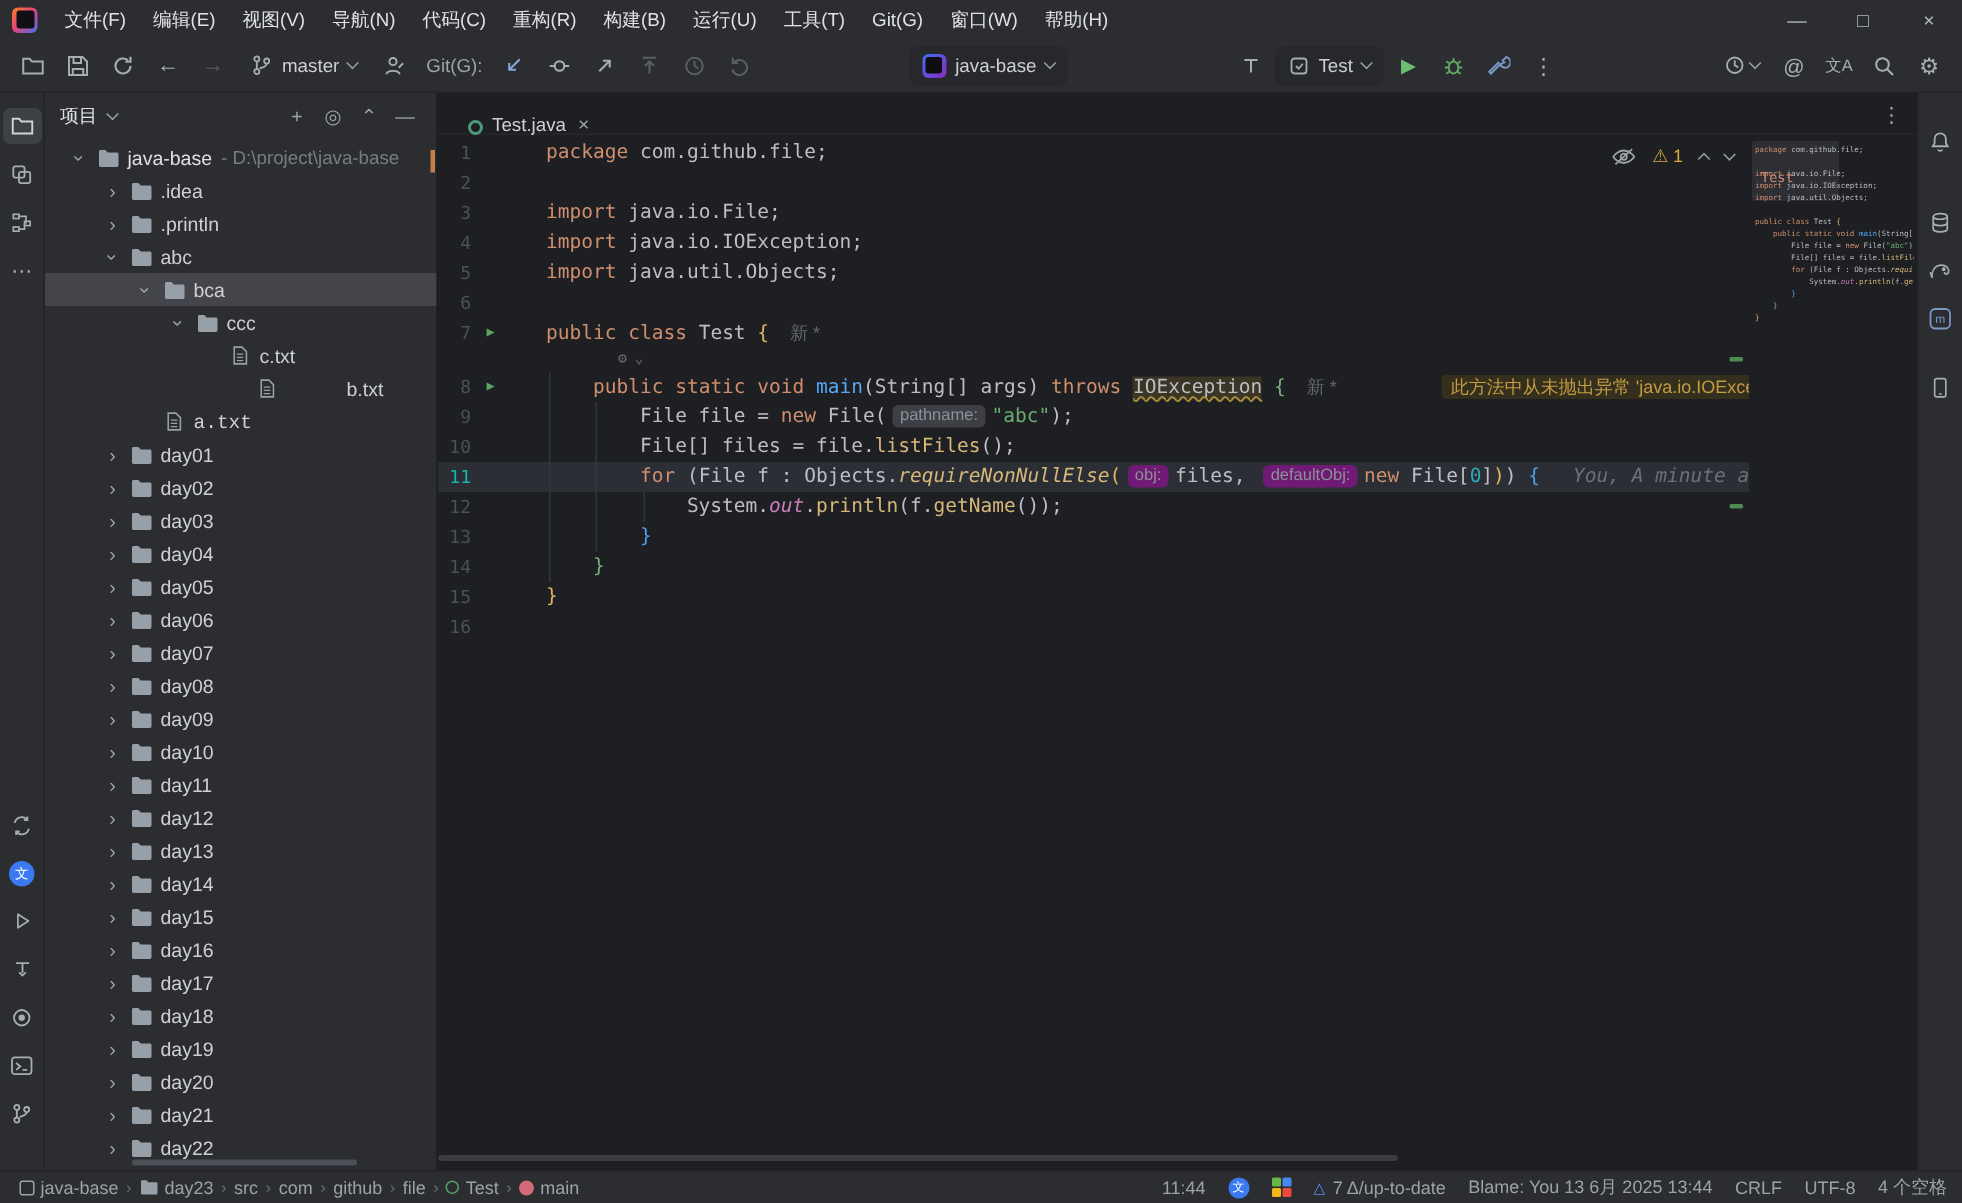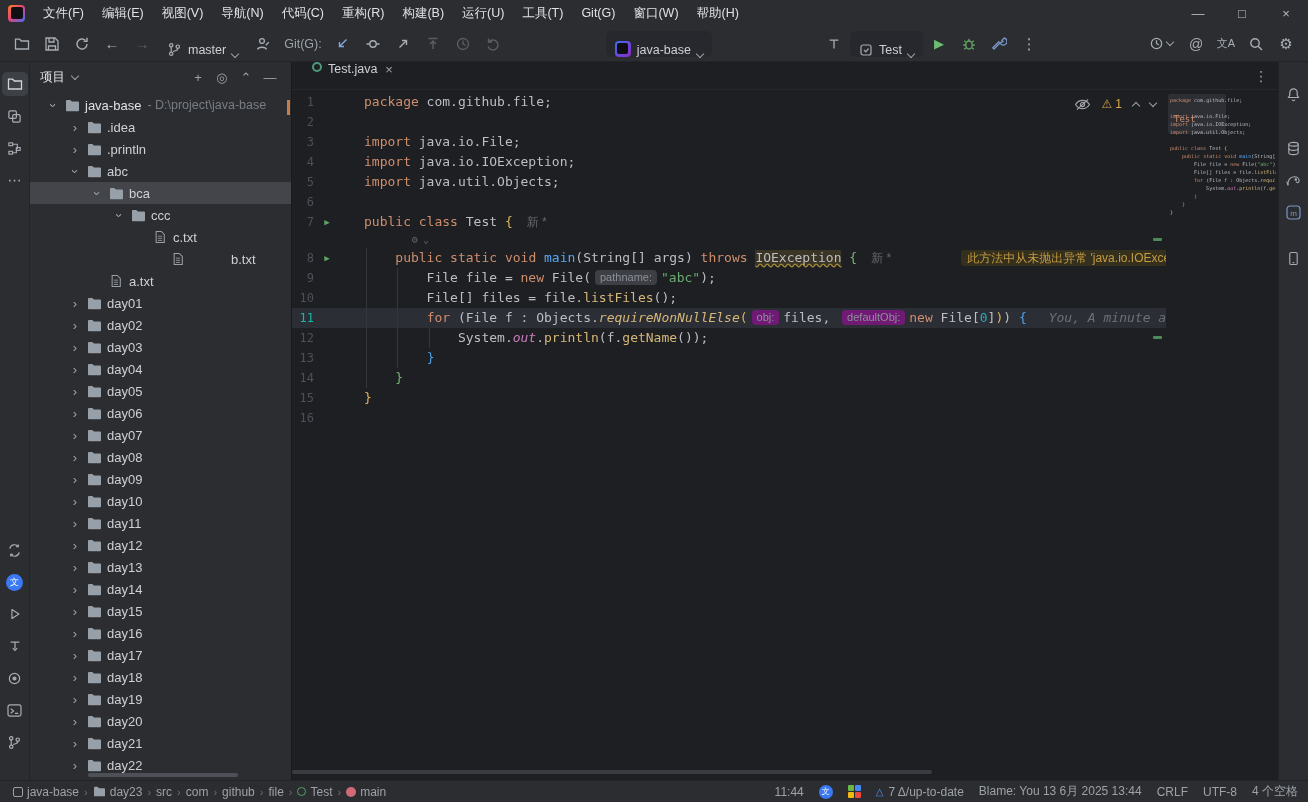--- a/index.html
+++ b/index.html
@@ -13,21 +13,21 @@
   .logo-in{position:absolute;inset:2.5px;background:#101014;border-radius:2px}
   .menus{display:flex}
   .menu-item{padding:0 9px;line-height:26px}
   .win-controls{margin-left:auto;display:flex;height:26px}
   .wc{width:44px;display:flex;align-items:center;justify-content:center;color:#b6bac0;font-size:13px}
 
   
   .toolbar{height:36px;background:#2b2d30;display:flex;align-items:center;padding:0 8px;gap:2px;border-bottom:1px solid #232428;flex:none}
   .tbtn{width:28px;height:28px;border-radius:4px;display:flex;align-items:center;justify-content:center;color:#a8adb4;flex:none;font-size:15px}
   .tbtn.dim{opacity:.38}
-  .tb-chip{height:26px;border-radius:6px;background:#26282d;display:flex;align-items:flex-end;gap:6px;padding:0 9px;color:#ced0d6;font-size:12.5px;flex:none}
+  .tb-chip{height:26px;border-radius:6px;background:#26282d;display:flex;align-items:center;gap:6px;padding:0 9px;color:#ced0d6;font-size:12.5px;flex:none}
   .tb-label{color:#9da2a8;font-size:12.5px;margin:0 5px;flex:none}
   .chev-d{width:6px;height:6px;border-right:1.4px solid #9da2a8;border-bottom:1.4px solid #9da2a8;transform:rotate(45deg);display:inline-block;margin-top:-3px}
   .spacer{flex:1}
   .gap-lg{width:104px;flex:none}
   .minilogo{width:16px;height:16px;border-radius:4px;background:linear-gradient(135deg,#3f6ff2,#8b2ac2);position:relative}
   .minilogo::after{content:"";position:absolute;inset:2.5px;background:#0e0e12;border-radius:2px}
   .run-glyph{color:#6cbd71;font-size:13px}
   .arr{font-size:15px;color:#a8adb4}
   .arr.disabled{color:#5b5e64}
   .zh-ico{font-size:11px;color:#a8adb4;letter-spacing:0}
@@ -56,21 +56,21 @@
   .t-ico{width:20px;display:flex;justify-content:center;flex:none}
   .t-label{margin-left:3px}
   .t-label.bold{color:#dfe1e5}
   .t-extra{color:#787d85;margin-left:6px;font-size:12.5px}
   .h-scroll{position:absolute;bottom:3px;left:58px;width:150px;height:4px;border-radius:2px;background:#4d5057}
   .panel-marker{position:absolute;top:38px;right:1px;width:3px;height:15px;background:#c77d48}
 
   
   .editor-col{flex:1;display:flex;flex-direction:column;background:#1e1f22;min-width:0}
   .tabbar{height:28px;display:flex;align-items:center;border-bottom:1px solid #26282c;padding-left:10px;color:#ced0d6;font-size:12.5px;flex:none}
-  .tab{display:flex;align-items:flex-start;gap:6px;height:28px;padding:0 10px}
+  .tab{display:flex;align-items:flex-end;gap:6px;height:28px;padding:0 10px}
   .tab-ico{width:10px;height:10px;border-radius:50%;border:2px solid #4d9a7a;flex:none}
   .tab-close{color:#9da2a8;font-size:13px;margin-left:2px}
   .tab-more{margin-left:auto;margin-right:10px;color:#9da2a8;font-size:14px}
   .code-region{flex:1;display:flex;min-height:0}
   .code-area{flex:1;position:relative;overflow:hidden;font-family:"DejaVu Sans Mono",monospace;font-size:13px;min-width:0}
   #code-lines{padding-top:2px;position:relative}
   .line-row{display:flex;height:20px;line-height:20px;white-space:pre}
   .line-row.current{background:#2c2e36}
   .g-num{width:22px;text-align:right;color:#4b5059;font-size:12px;flex:none}
   .line-row.current .g-num{color:#14b8a6}
@@ -428,21 +428,21 @@
         <div class="tree-row" style="padding-left: 80px; gap: 40px;">
           <span class="chev hid">›</span>
           <span class="t-ico">
             <svg width="12" height="14" viewBox="0 0 14 15">
               <path d="M2.5 1h6l3.5 3.5V14h-9.5z" fill="none" stroke="#9aa0a6" stroke-width="1.2"></path>
               <path d="M4.5 6.5h5M4.5 9h5M4.5 11.5h5" stroke="#9aa0a6" stroke-width="1"></path>
             </svg>
           </span>
           <span class="t-label">b.txt</span>
         </div>
-        <div class="tree-row" style="padding-left: 58px;">
+        <div class="tree-row" style="padding-left: 58px; font-family: Liberation Mono, monospace;">
           <span class="chev hid">›</span>
           <span class="t-ico">
             <svg width="12" height="14" viewBox="0 0 14 15">
               <path d="M2.5 1h6l3.5 3.5V14h-9.5z" fill="none" stroke="#9aa0a6" stroke-width="1.2"></path>
               <path d="M4.5 6.5h5M4.5 9h5M4.5 11.5h5" stroke="#9aa0a6" stroke-width="1"></path>
             </svg>
           </span>
           <span class="t-label">a.txt</span>
         </div>
         <div class="tree-row" style="padding-left: 36px;">

